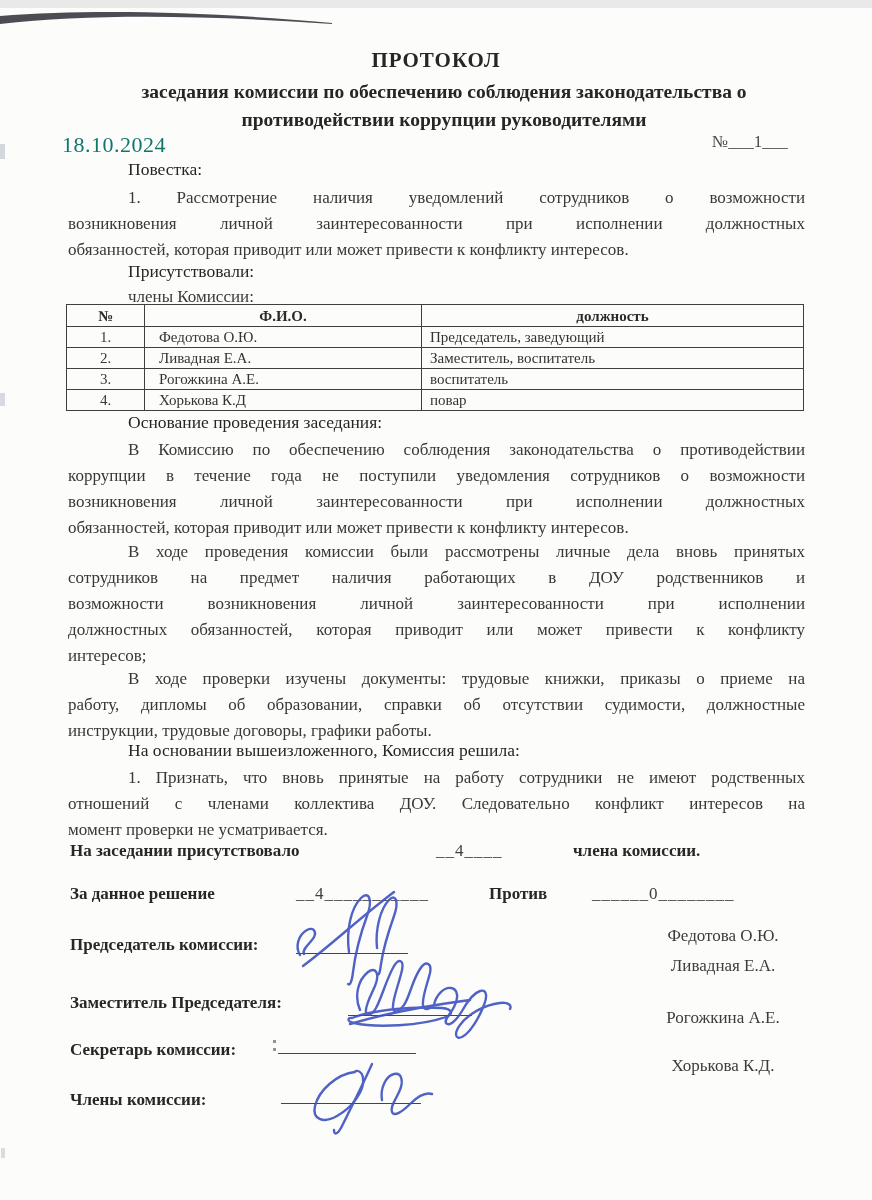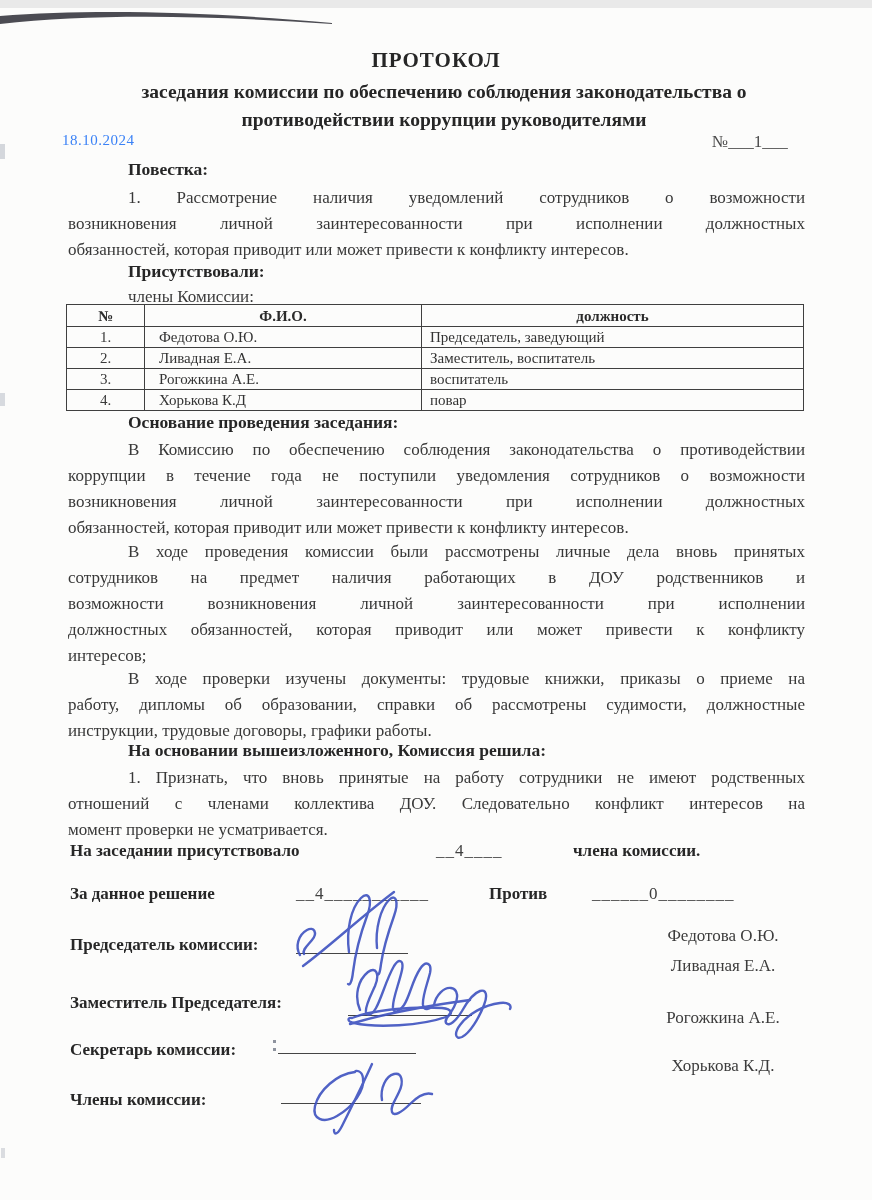--- a/index.html
+++ b/index.html
@@ -8,23 +8,23 @@
     background:#fcfcfb;overflow:hidden;
     font-family:"Liberation Serif","DejaVu Serif",serif;
     color:#333;
   }
   .abs{position:absolute;}
   .center{text-align:center;width:100%;}
   .doc-title{top:40px;font-size:21px;font-weight:bold;color:#262626;letter-spacing:1px;}
   .doc-sub{font-size:19.5px;font-weight:bold;color:#262626;padding-left:8px;}
   .sub1{top:73px;}
   .sub2{top:101px;}
-  .doc-date{top:124px;left:62px;font-size:15px;color:#3b82f6;letter-spacing:.5px;text-align:right;}
+  .doc-date{top:124px;left:62px;font-size:22px;color:#0f766e;letter-spacing:.5px;text-align:right;}
   .doc-num{top:124px;left:712px;font-size:17px;color:#4a4a4a;}
-  .h-ind{left:128px;font-size:17.5px;font-weight:bold;color:#262626;}
+  .h-ind{left:128px;font-size:17.5px;font-weight:normal;color:#262626;}
   .plain-ind{left:128px;font-size:17px;color:#3a3a3a;}
   .jline{
     left:68px;width:737px;height:26px;font-size:17px;line-height:26px;color:#383838;
     text-align:justify;text-align-last:justify;white-space:nowrap0;
   }
   .jline.last{text-align-last:left;}
   .jline.first{padding-left:60px;width:677px;}
   
   table.att{border-collapse:collapse;width:737px;table-layout:fixed;}
   table.att td,table.att th{
@@ -114,21 +114,21 @@
   <div class="abs jline" style="top:481px">возникновения личной заинтересованности при исполнении должностных</div>
   <div class="abs jline last" style="top:507px">обязанностей, которая приводит или может привести к конфликту интересов.</div>
 
   <div class="abs jline" style="top:557px">сотрудников на предмет наличия работающих в ДОУ родственников и</div>
   <div class="abs jline first" style="top:531px">В ходе проведения комиссии были рассмотрены личные дела вновь принятых</div>
   <div class="abs jline" style="top:583px">возможности возникновения личной заинтересованности при исполнении</div>
   <div class="abs jline" style="top:609px">должностных обязанностей, которая приводит или может привести к конфликту</div>
   <div class="abs jline last" style="top:635px">интересов;</div>
 
   <div class="abs jline first" style="top:658px">В ходе проверки изучены документы: трудовые книжки, приказы о приеме на</div>
-  <div class="abs jline" style="top:684px">работу, дипломы об образовании, справки об рассмотрены судимости, должностные</div>
+  <div class="abs jline" style="top:684px">работу, дипломы об образовании, справки об отсутствии судимости, должностные</div>
   <div class="abs jline last" style="top:710px">инструкции, трудовые договоры, графики работы.</div>
 
   <div class="abs h-ind" style="top:732px">На основании вышеизложенного, Комиссия решила:</div>
   <div class="abs jline first" style="top:757px">1. Признать, что вновь принятые на работу сотрудники не имеют родственных</div>
   <div class="abs jline" style="top:783px">отношений с членами коллектива ДОУ. Следовательно конфликт интересов на</div>
   <div class="abs jline last" style="top:809px">момент проверки не усматривается.</div>
 
   <div class="abs blabel" style="left:70px;top:833px">На заседании присутствовало</div>
   <div class="abs uval" style="left:436px;top:833px">__4____</div>
   <div class="abs blabel" style="left:573px;top:833px">члена комиссии.</div>

